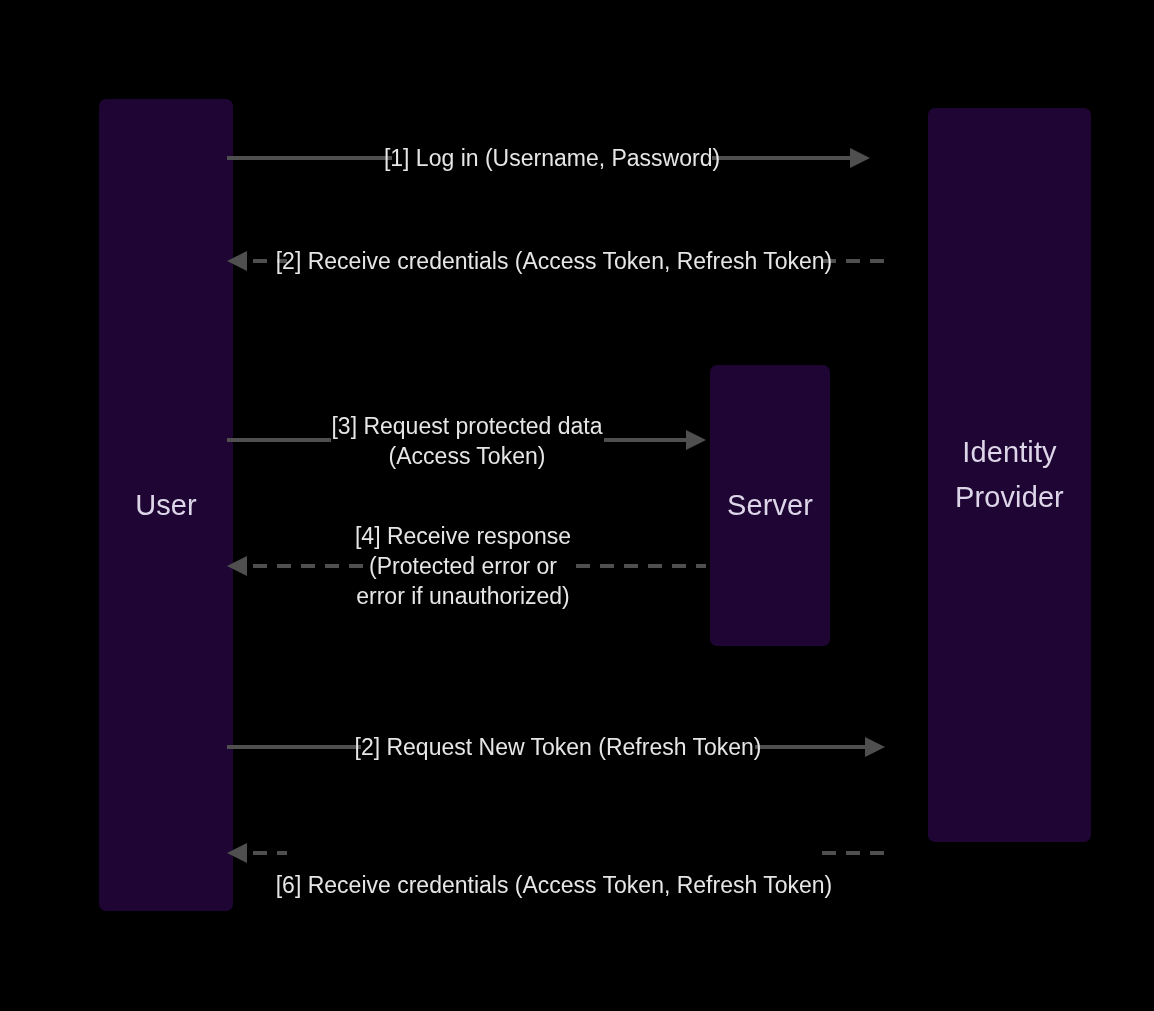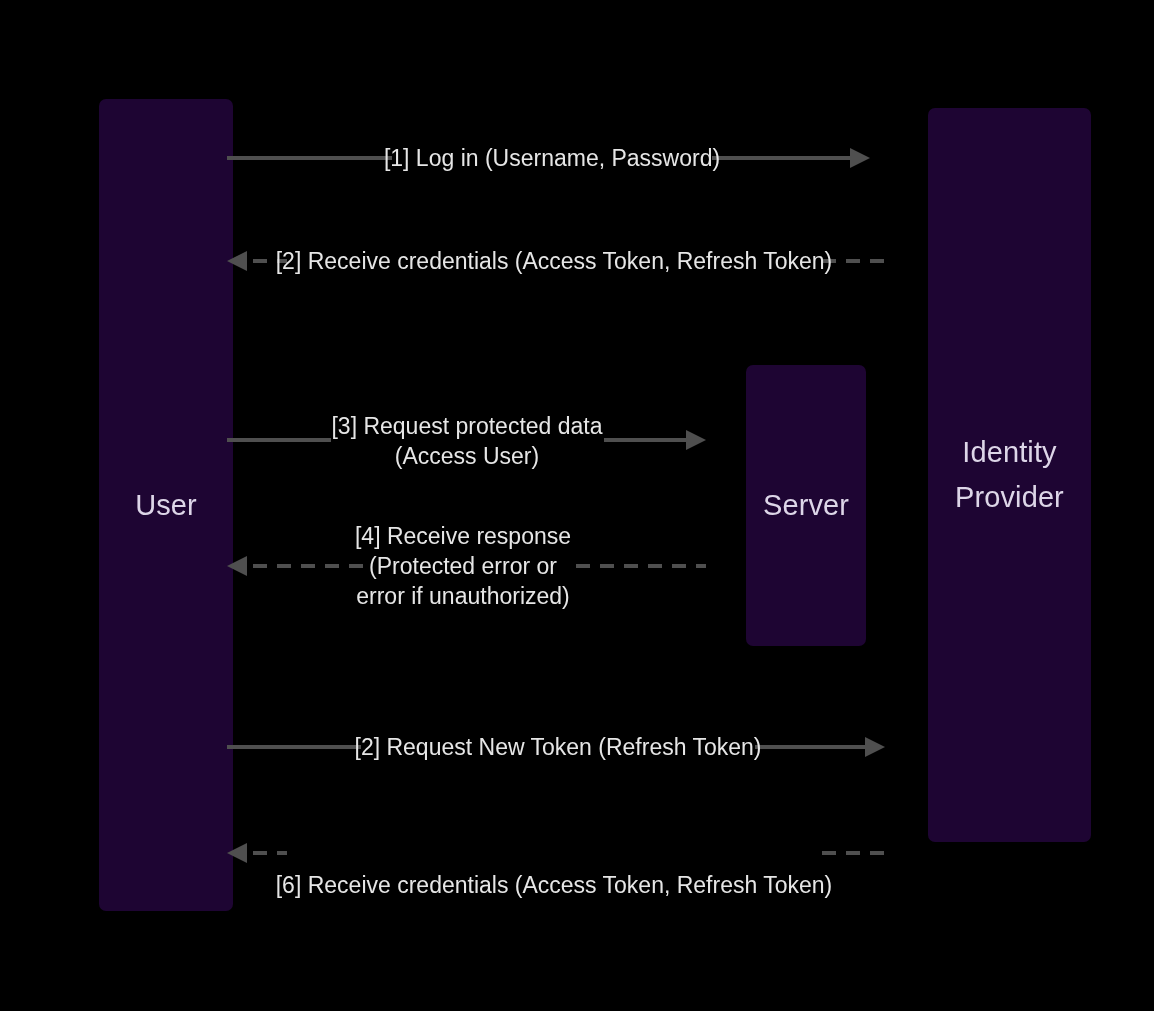--- a/index.html
+++ b/index.html
@@ -29,21 +29,21 @@
     justify-content: center;
     text-align: center;
     color: #ddd6e8;
     font-size: 29px;
     font-weight: 400;
     line-height: 1.55;
     letter-spacing: 0.1px;
     box-sizing: border-box;
   }
   #lifeline-user   { left: 99px;  top: 99px; width: 134px; height: 812px; }
-  #lifeline-server { left: 710px; top: 365px; width: 120px; height: 281px; margin-left: 36px; }
+  #lifeline-server { left: 710px; top: 365px; width: 120px; height: 281px; }
   #lifeline-idp    { left: 892px; top: 108px; width: 163px; height: 734px; margin-left: 36px; }
 
   .lifeline-label { display: block; width: 100%; }
 
   
   .message {
     position: absolute;
     height: 0;
   }
   
@@ -124,21 +124,21 @@
       <span class="line">[2] Receive credentials (Access Token, Refresh Token)</span>
     </div>
   </div>
 
   <div class="message" style="left:0; top:440px;">
     <div class="seg" style="left:227px; width:104px;"></div>
     <div class="seg" style="left:604px; width:84px;"></div>
     <div class="arrowhead right" style="left:686px;"></div>
     <div class="msg-label" style="left:467px; top:1px;">
       <span class="line">[3] Request protected data</span>
-      <span class="line">(Access User)</span>
+      <span class="line">(Access Token)</span>
     </div>
   </div>
 
   <div class="message" style="left:0; top:566px;">
     <div class="arrowhead left" style="left:227px;"></div>
     <div class="seg dashed" style="left:253px; width:110px;"></div>
     <div class="seg dashed" style="left:576px; width:130px;"></div>
     <div class="msg-label" style="left:463px; top:0;">
       <span class="line">[4] Receive response</span>
       <span class="line">(Protected error or</span>

